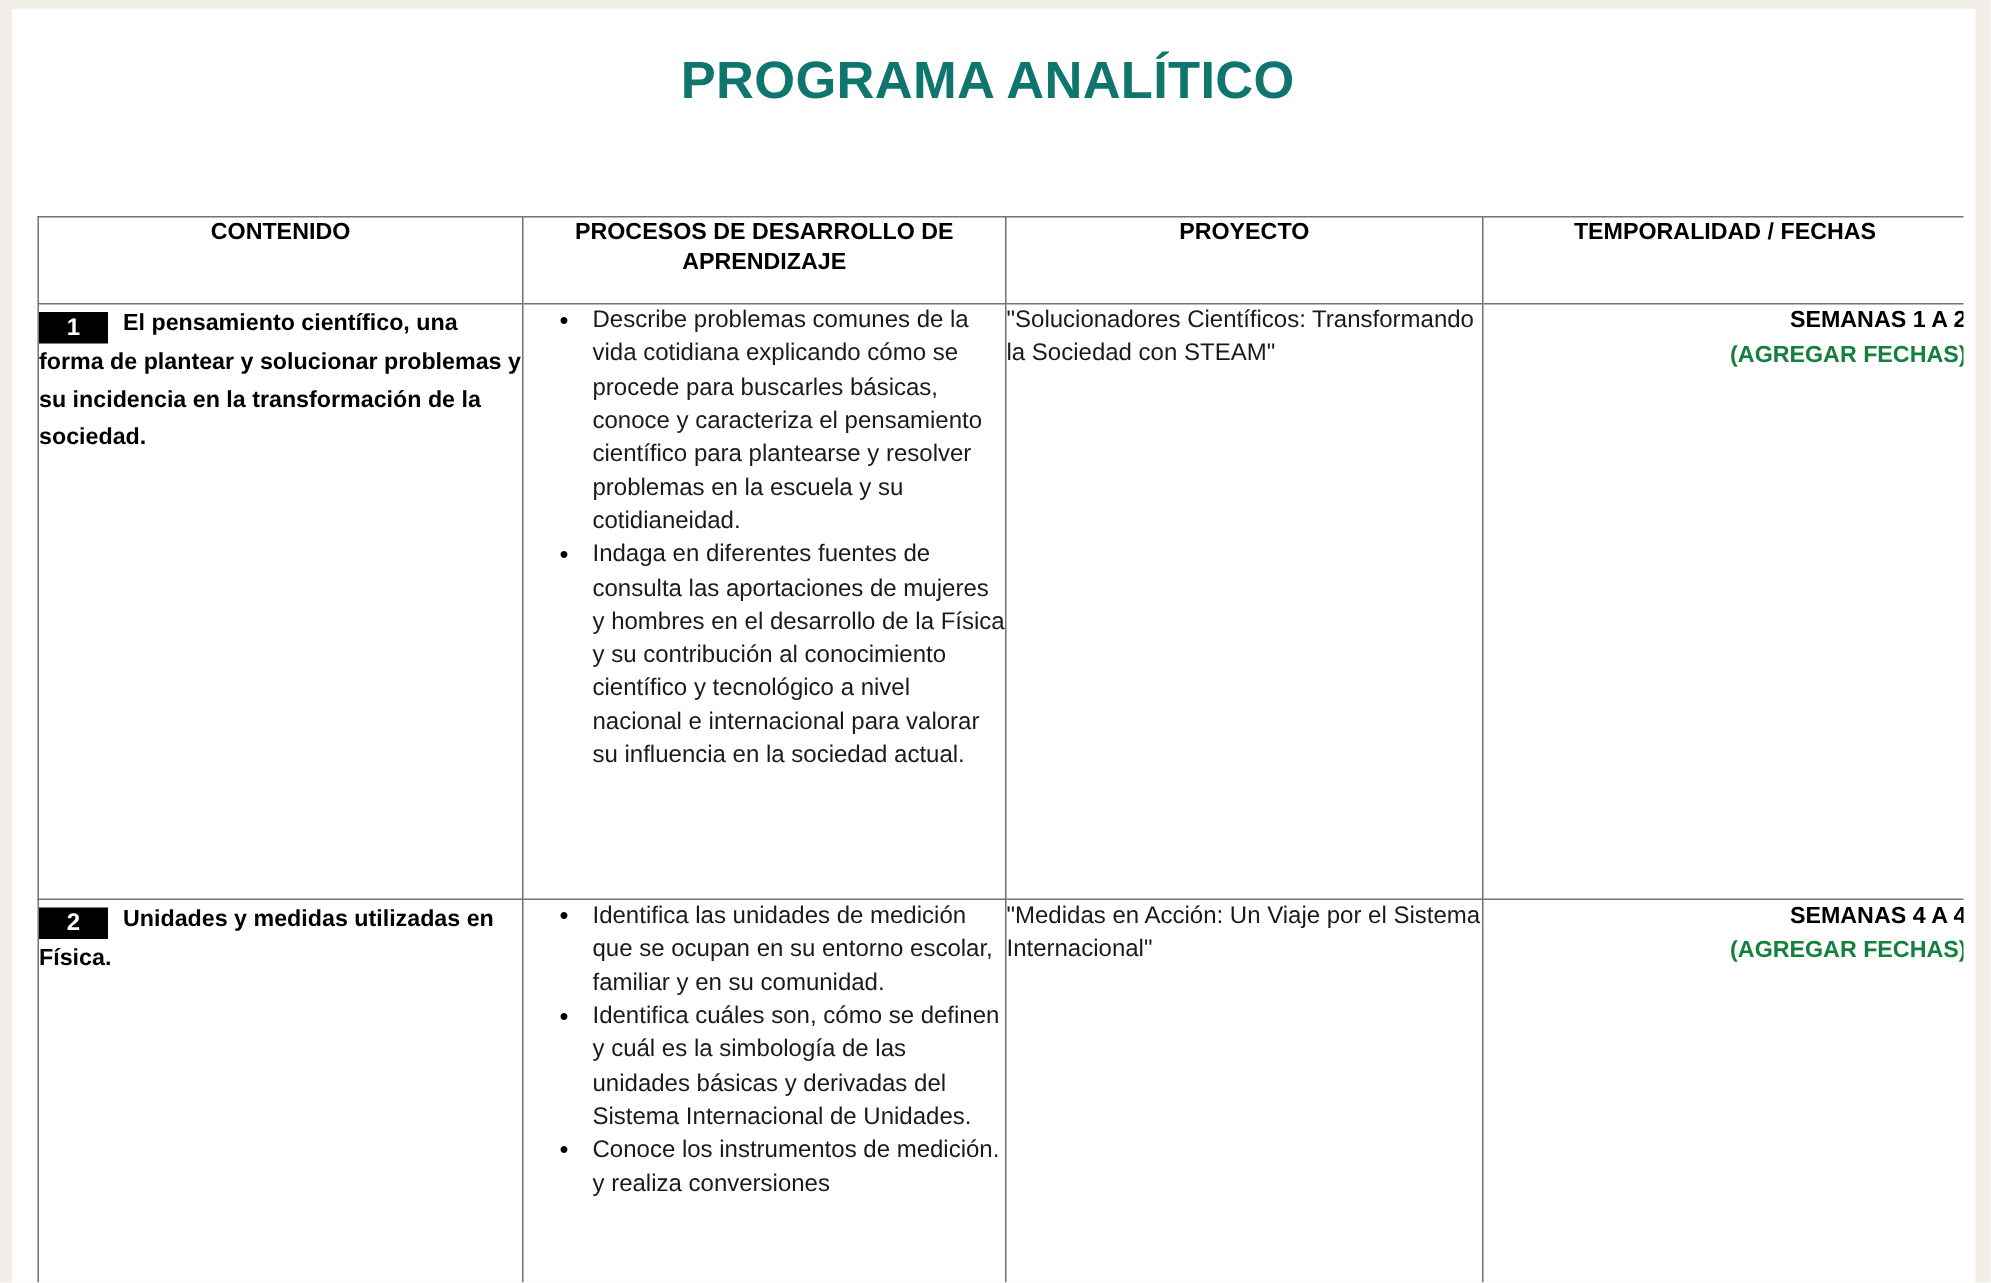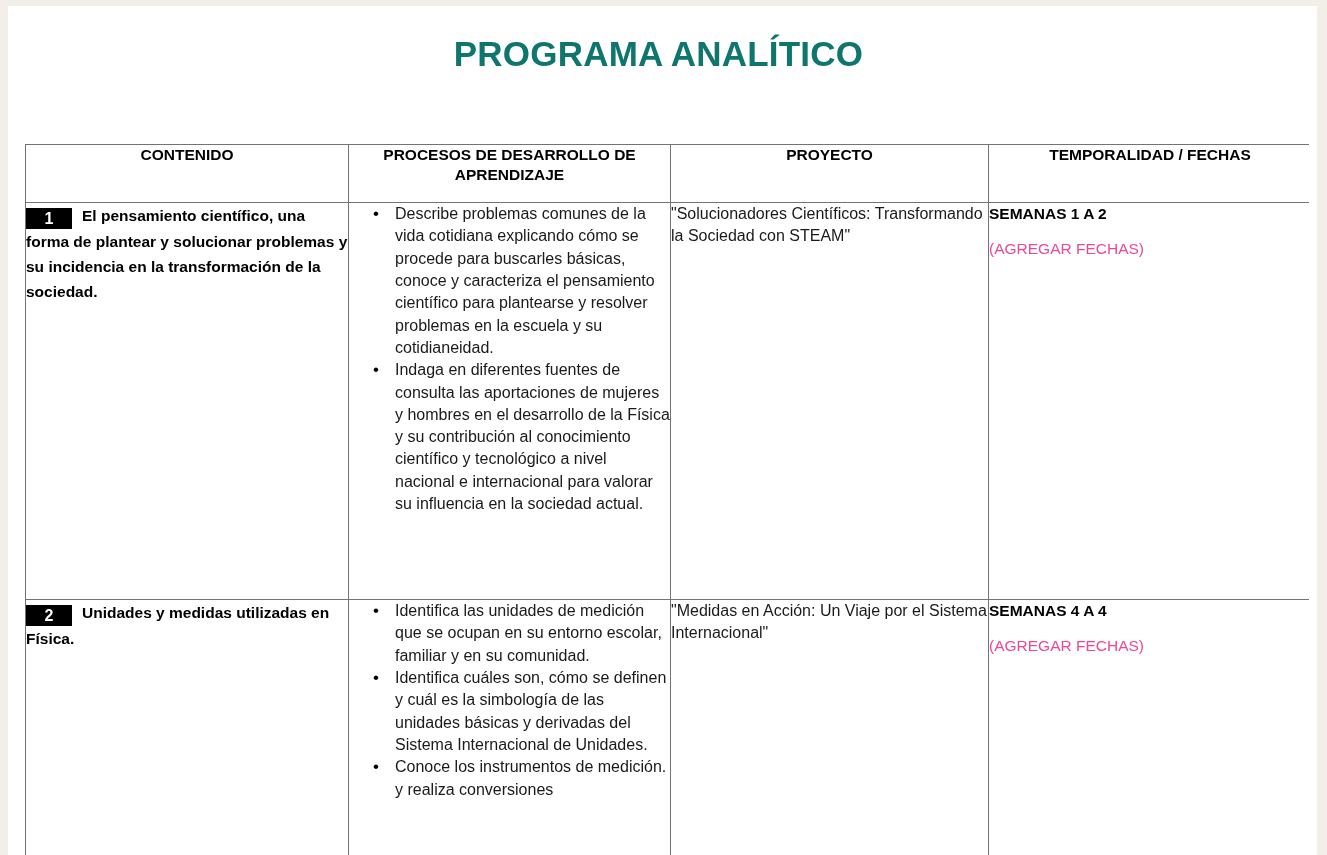--- a/index.html
+++ b/index.html
@@ -85,21 +85,21 @@
     padding: 12px 12px 14px 10px;
   }
   td.pda-cell {
     padding: 8px 10px 10px 4px;
   }
   td.project-cell {
     padding: 12px 10px 10px 10px;
   }
   td.time-cell {
     padding: 14px 10px 10px 10px;
-    text-align: left;
+    text-align: right;
   }
 
   
   .content-text {
     font-size: 15.5px;
     font-weight: bold;
     line-height: 1.62;
     color: #000000;
   }
   .num-badge {
@@ -146,23 +146,23 @@
   }
 
   .weeks {
     font-size: 15.5px;
     font-weight: bold;
     color: #000000;
     line-height: 1.4;
   }
   .dates {
     font-size: 15.5px;
-    font-weight: normal;
-    color: #ec4899;
-    margin-top: 13px;
+    font-weight: bold;
+    color: #15803d;
+    margin-top: 1px;
     line-height: 1.4;
   }
 
   .row1 td { height: 396px; }
   .row2 td { height: 260px; }
 </style>
 </head>
 <body>
 
 <div id="page-sheet">

